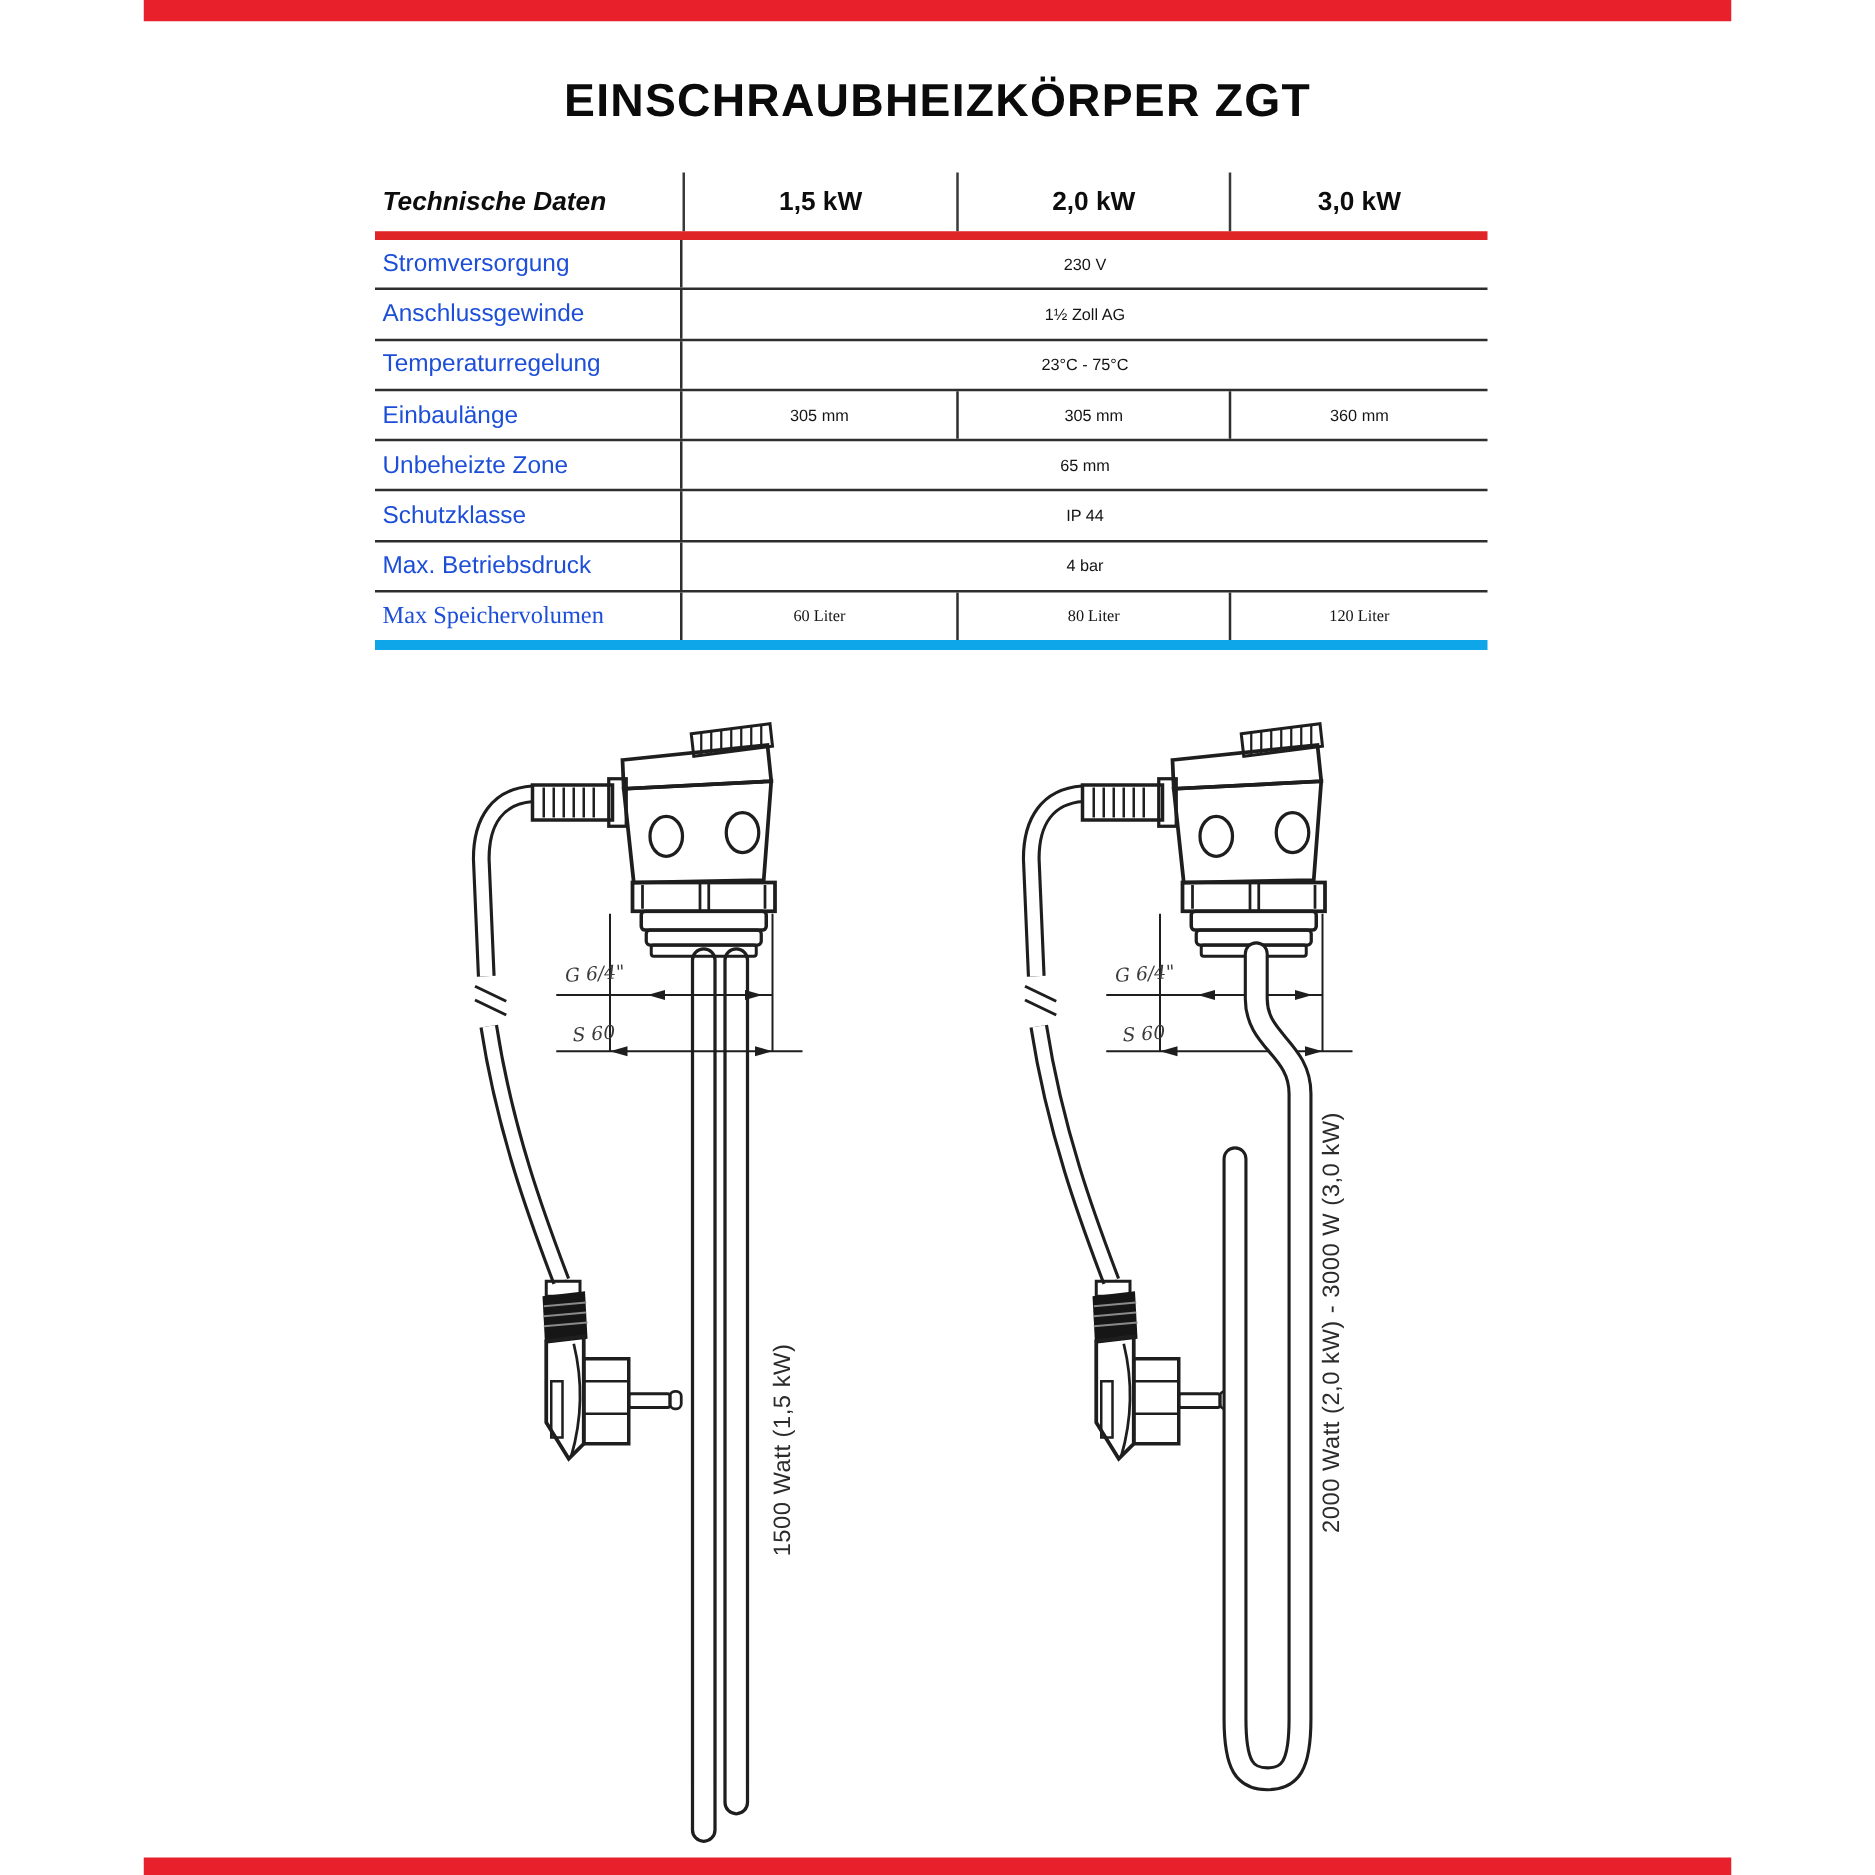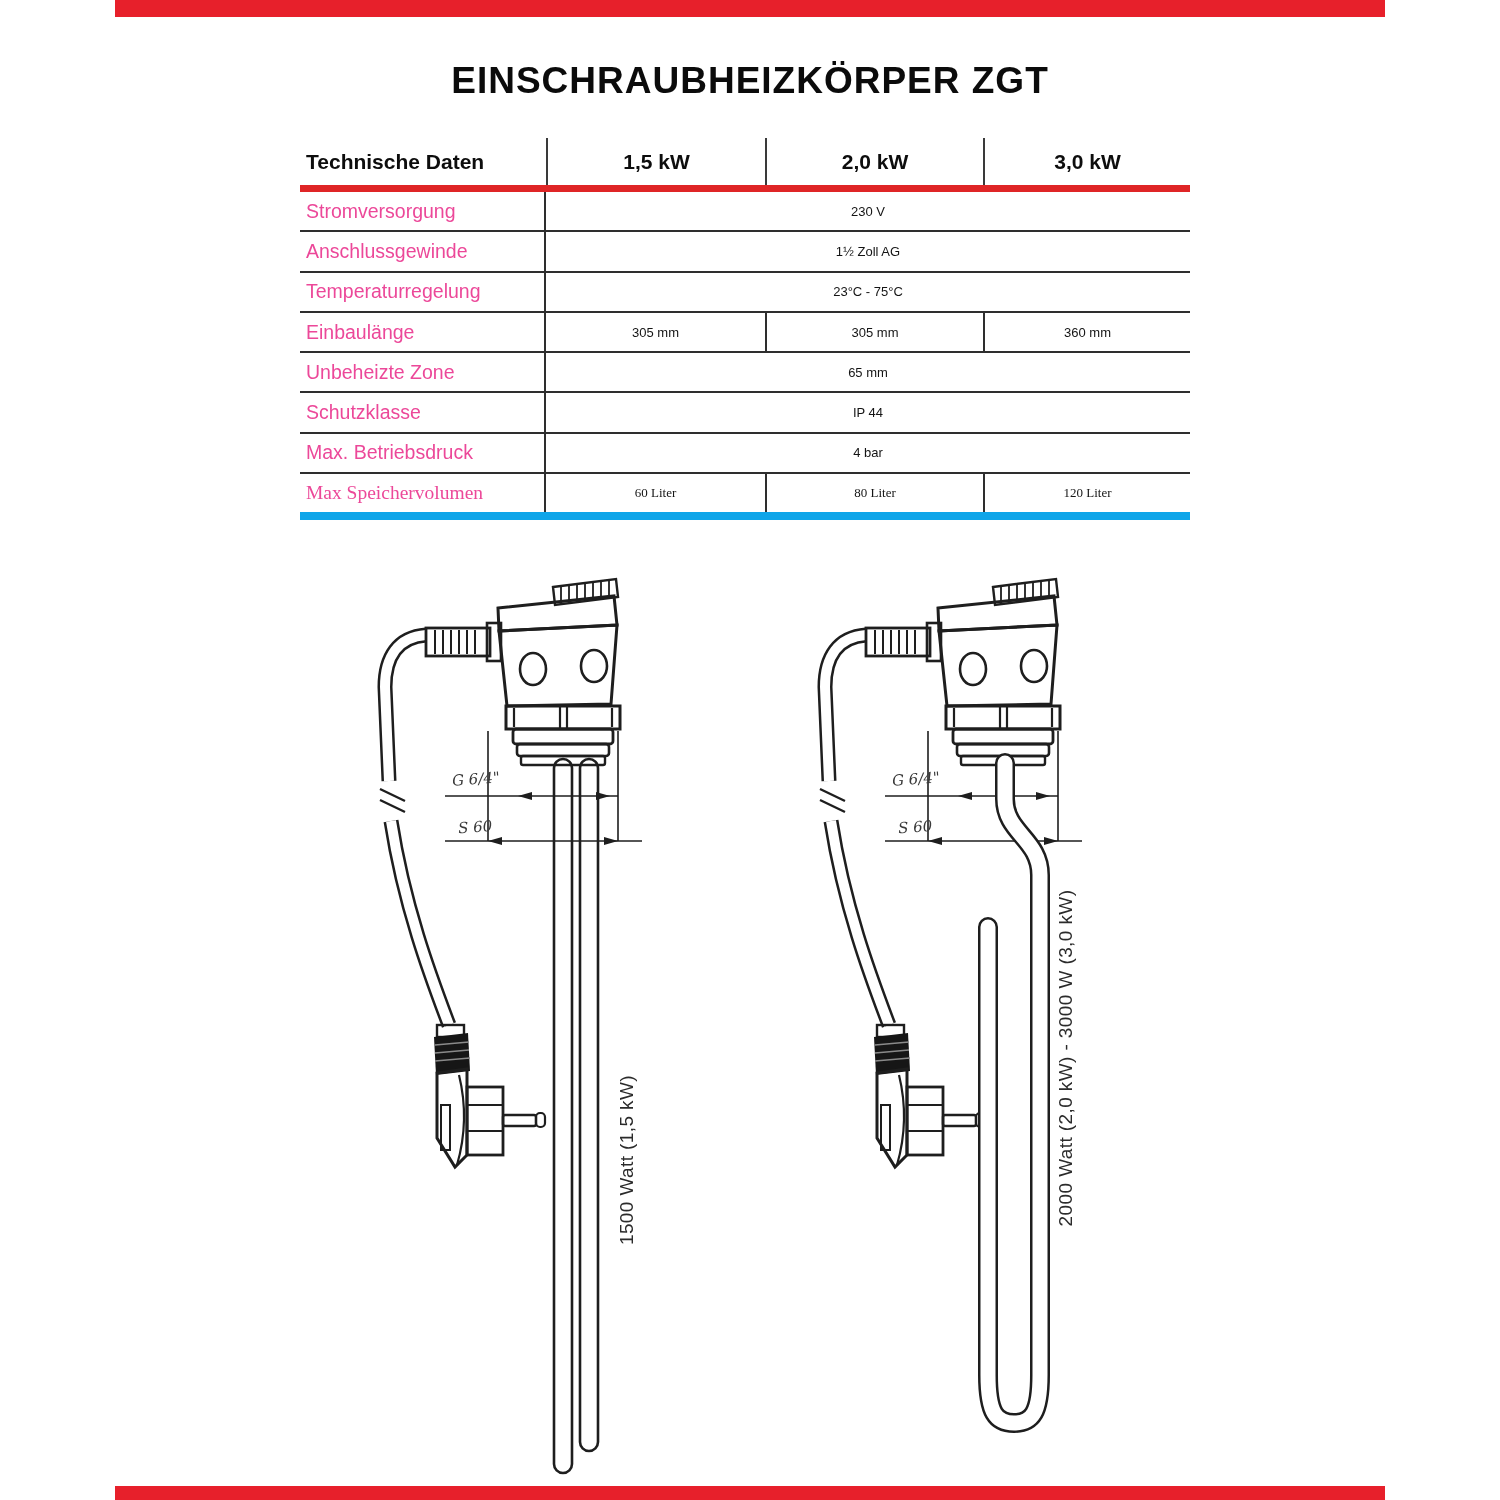--- a/index.html
+++ b/index.html
@@ -8,29 +8,29 @@
   .redbar{position:absolute;left:115px;width:1270px;background:#e7202b;}
   .redbar.top{top:0;height:17px;}
   .redbar.bottom{top:1486px;height:14px;}
   .title{position:absolute;left:0;top:60px;width:1500px;text-align:center;
          font-size:37px;font-weight:bold;letter-spacing:1px;color:#0b0b0b;}
   
   .dtable{position:absolute;left:300px;top:138px;width:890px;}
   .thead{display:grid;grid-template-columns:246px 219px 218px 207px;height:47px;align-items:center;}
   .th{font-size:21px;font-weight:bold;text-align:center;color:#0d0d0d;height:100%;
       display:flex;align-items:center;justify-content:center;}
-  .th.lbl{justify-content:flex-start;padding-left:6px;box-sizing:border-box;}
+  .th.lbl{justify-content:flex-start;padding-left:6px;box-sizing:border-box;font-style:italic;}
   .th.sep{border-left:2.2px solid #3a3a3a;}
   .redline{height:7px;background:#df2526;}
   .tbody{border-bottom:0;}
   .trow{display:grid;height:38.3px;border-bottom:2px solid #2e2e2e;align-items:stretch;}
   .trow.split{grid-template-columns:246px 219px 218px 207px;}
   .trow.span{grid-template-columns:246px 644px;}
   .trow.last{border-bottom:8px solid #0ea5e9;font-family:Liberation Serif, serif;}
-  .tlabel{font-size:19.5px;color:#ec4899;display:flex;align-items:center;padding-left:6px;
+  .tlabel{font-size:19.5px;color:#1d4ed8;display:flex;align-items:center;padding-left:6px;
           border-right:2.4px solid #2e2e2e;box-sizing:border-box;}
   .tcell{font-size:13px;color:#141414;display:flex;align-items:center;justify-content:center;}
   .tcell.sep{border-left:2px solid #2e2e2e;}
   
   .drawing{position:absolute;top:575px;width:350px;height:910px;}
   .drawing.left{left:360px;}
   .drawing.right{left:800px;}
   svg .ln{stroke:#1e1e1e;fill:none;}
   .dimlabel{position:absolute;font-family:"DejaVu Serif", serif;font-style:italic;
             font-size:15px;color:#3a3a3a;transform:rotate(-4deg);white-space:nowrap;}

